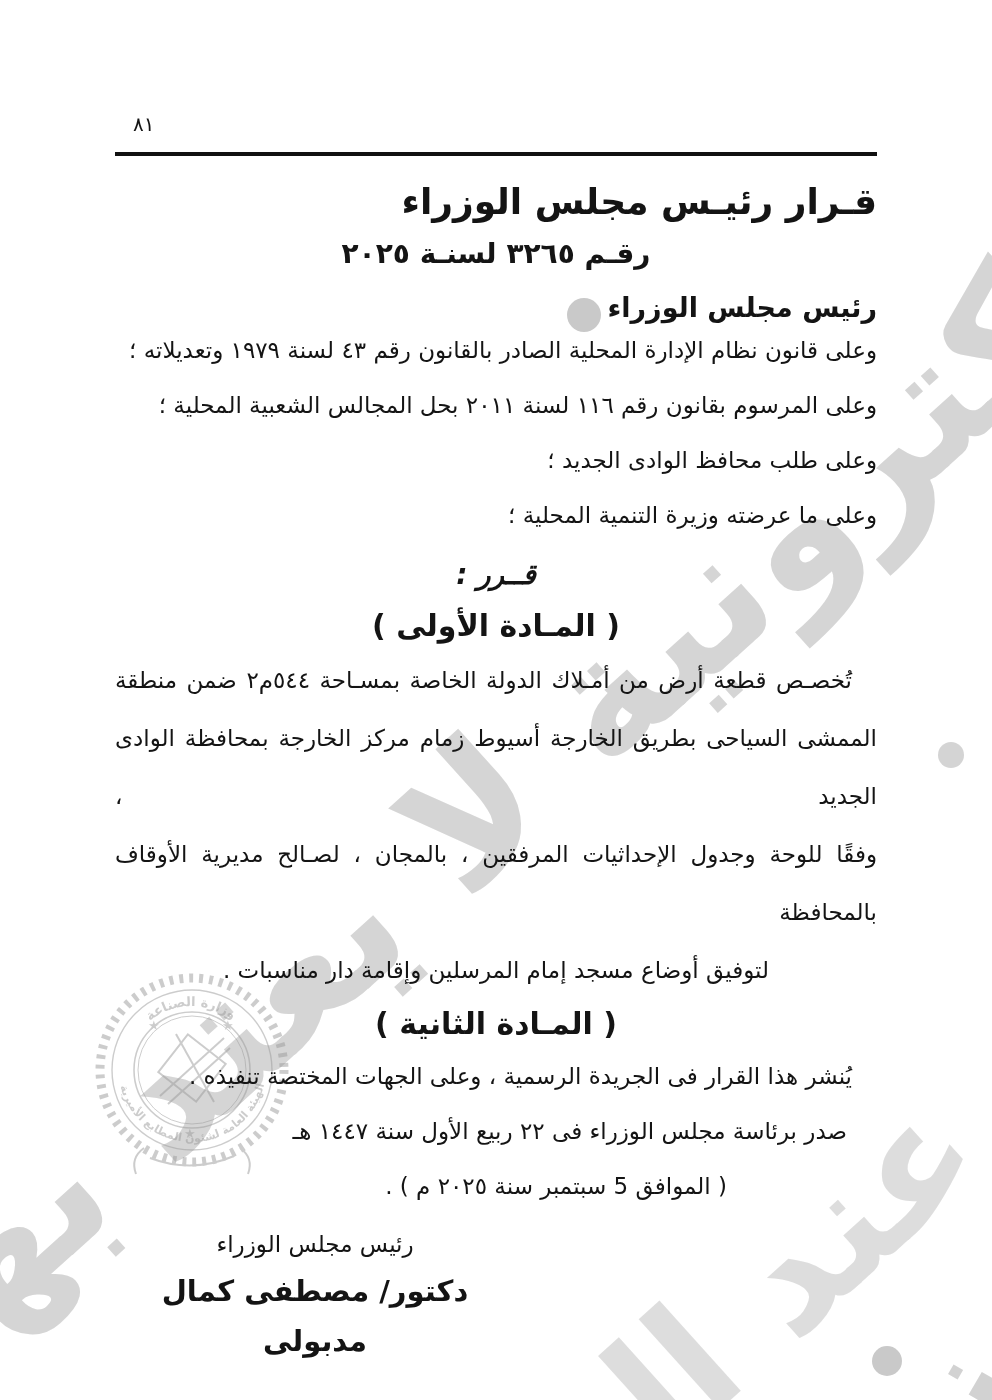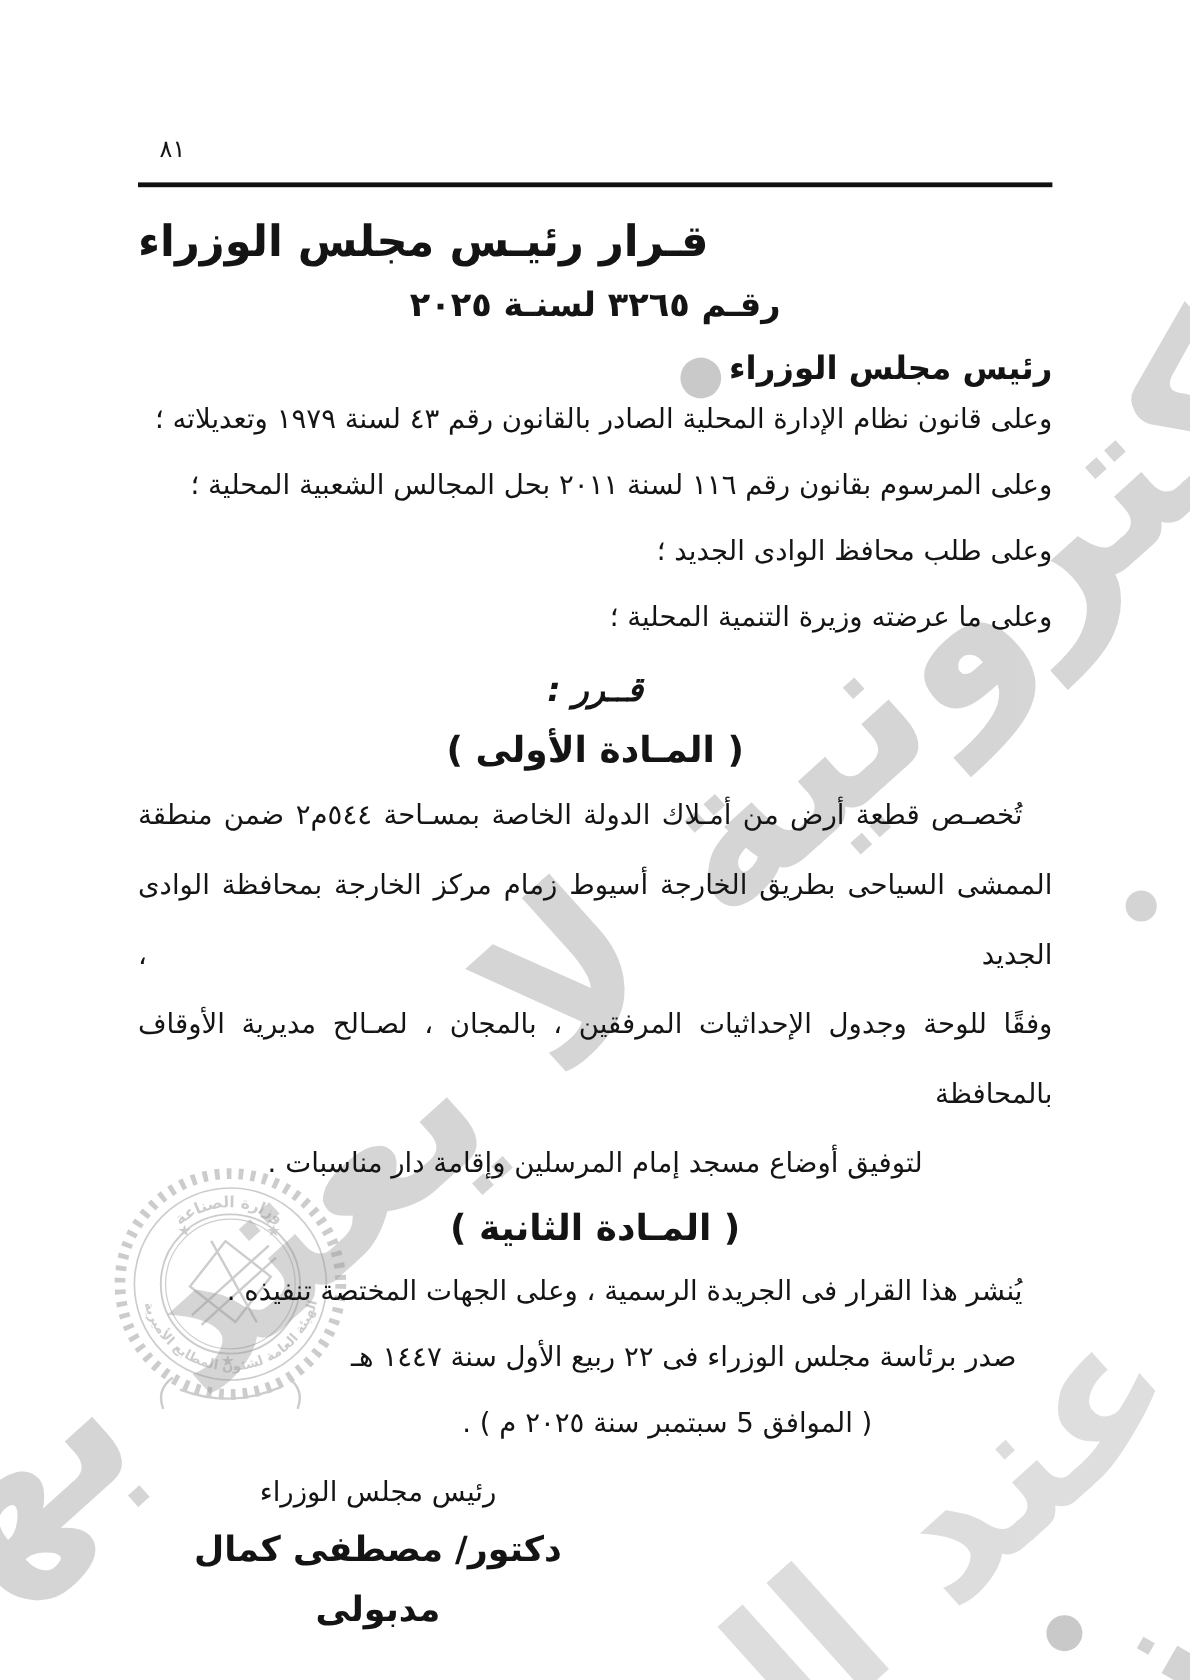--- a/index.html
+++ b/index.html
@@ -51,21 +51,21 @@
   .pg-num{
     position:absolute;
     left:18px;top:0;
     font-weight:normal;
     font-size:20px;
     line-height:40px;
   }
   .rule{height:4px;background:#111;margin-top:2px;}
 
   .title{
-    text-align:left;
+    text-align:right;
     font-weight:bold;
     font-size:36px;
     margin-top:22px;
     line-height:1.35;
   }
   .num-line{
     text-align:center;
     font-weight:bold;
     font-size:28px;
     margin-top:10px;

